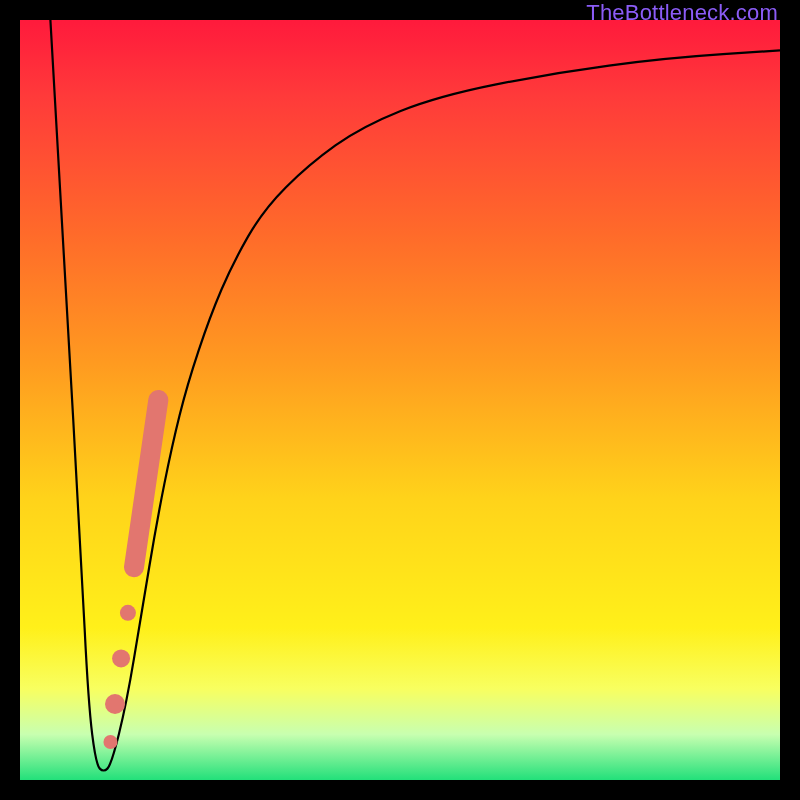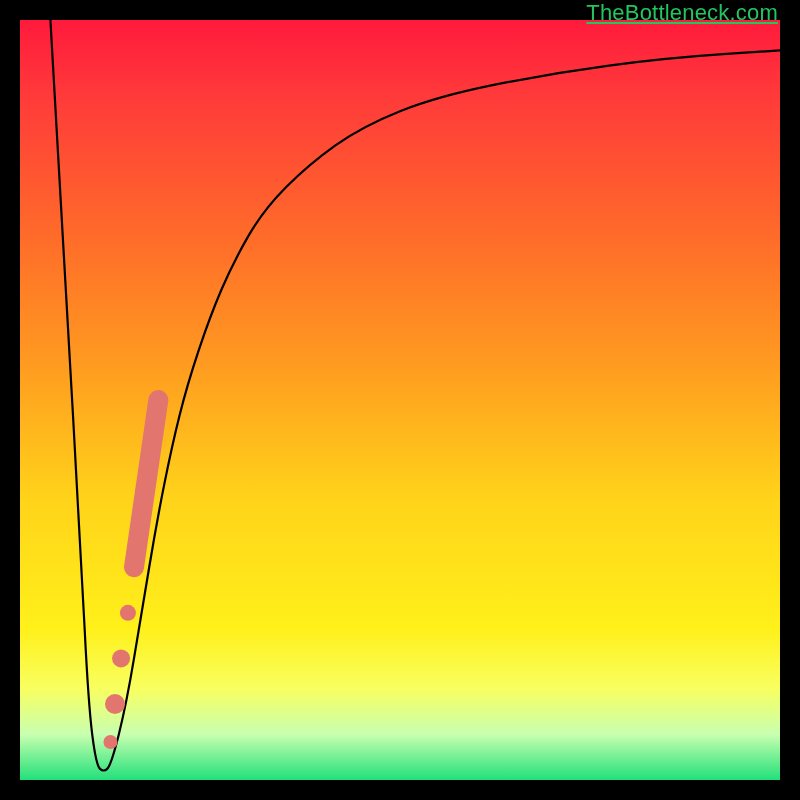--- a/index.html
+++ b/index.html
@@ -38,26 +38,25 @@
       #fff01a 80%,
       #f8ff60 88%,
       #c8ffb0 94%,
       #22e07a 100%
     );
   }
   .watermark {
     position: absolute;
     top: 0px;
     right: 22px;
-    color: #22c55e;
+    color: #8b5cf6;
     font-size: 22px;
     font-weight: 400;
     letter-spacing: 0.2px;
     user-select: none;
-    text-decoration: underline;
   }
   svg.curve {
     position: absolute;
     left: 0; top: 0;
     width: 760px; height: 760px;
     overflow: visible;
   }
 </style>
 </head>
 <body>

